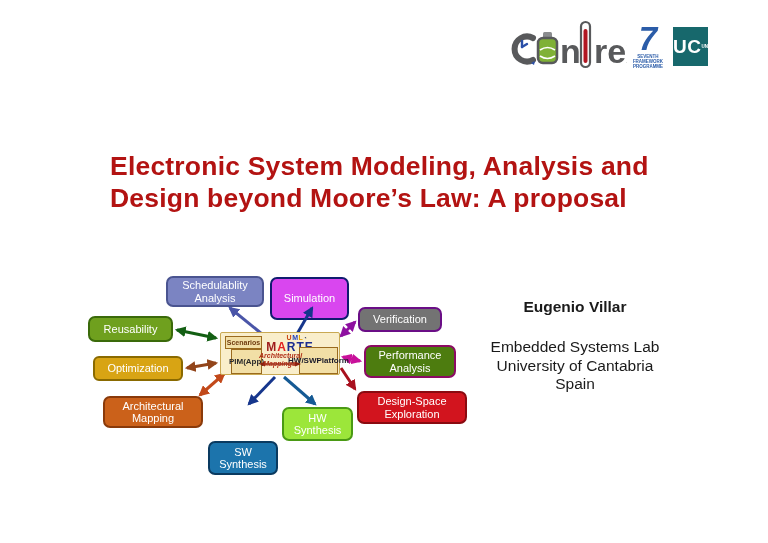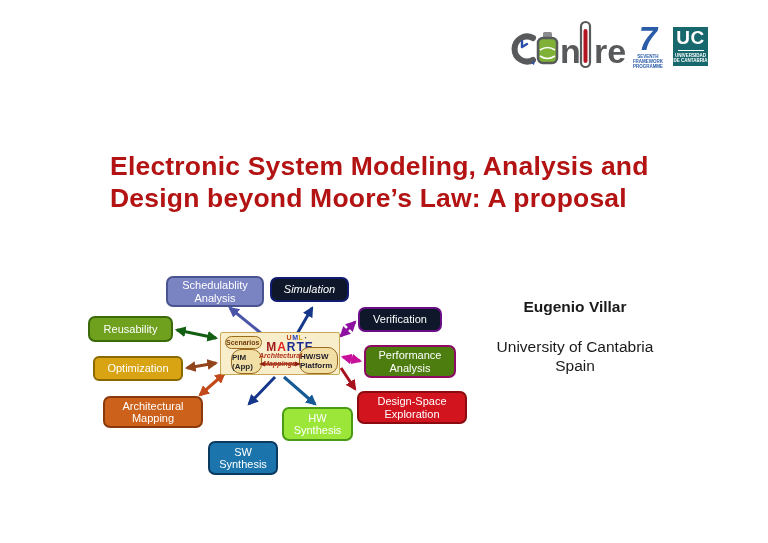--- a/index.html
+++ b/index.html
@@ -20,40 +20,40 @@
   .node{position:absolute;border-radius:7px;color:#fff;display:flex;flex-direction:column;
         align-items:center;justify-content:center;font-size:11px;line-height:12.5px;
         text-align:center;z-index:2;border:2px solid transparent;box-sizing:border-box;}
 
   
   #arrow-layer{position:absolute;left:0;top:0;z-index:3;pointer-events:none;}
 
   
   #center-box{left:220px;top:332px;width:120px;height:43px;background:#F9EECB;
               border:1.5px solid #C9A953;border-radius:2px;z-index:4;box-sizing:border-box;}
-  .tanbox{position:absolute;background:#F2DFA6;border:1px solid #9A6A1E;border-radius:10px;
-          display:flex;flex-direction:column;align-items:flex-start;justify-content:center;
+  .tanbox{position:absolute;background:#F2DFA6;border:1px solid #9A6A1E;border-radius:0;
+          display:flex;flex-direction:row;align-items:center;justify-content:center;
           font-weight:bold;color:#2a2a2a;box-sizing:border-box;}
   #scenarios-box{left:4px;top:3px;width:37px;height:13px;font-size:7px;color:#6E3A0E;}
   #pim-box{left:10px;top:16px;width:31px;height:25px;font-size:8px;line-height:9px;}
   #hwsw-box{left:78px;top:14px;width:39px;height:27px;font-size:8px;line-height:9px;color:#1A1A2A;}
   #uml-wordmark{left:53px;top:1px;width:46px;font-size:7px;font-weight:bold;text-align:center;letter-spacing:0.5px;}
   #marte-wordmark{left:40px;top:7px;width:58px;font-size:12px;font-weight:bold;
                   text-align:center;letter-spacing:1px;}
   #mappings-label{left:38px;top:19px;width:41px;text-align:center;font-size:7px;line-height:7.5px;
                   font-weight:bold;font-style:italic;color:#B03018;z-index:2;}
   #mappings-arrow{left:38px;top:27px;z-index:1;}
 
   
   #contrex-logo{left:507px;top:20px;}
   #fp7-logo{left:622px;top:24px;width:52px;text-align:center;}
   #fp7-digit{font-weight:bold;font-style:italic;font-size:33px;line-height:30px;}
   .fp7-caption{font-size:4.5px;line-height:5px;font-weight:bold;}
   #uc-logo{left:673px;top:27px;width:35px;height:39px;color:#fff;text-align:center;
-           display:flex;flex-direction:column;align-items:center;justify-content:flex-start;}
+           display:flex;flex-direction:row;align-items:center;justify-content:flex-start;}
   #uc-abbr{font-weight:bold;font-size:19px;line-height:22px;letter-spacing:0.5px;}
   #uc-divider{width:26px;height:1px;background:#ffffff;margin:1px 0 2px 0;}
   .uc-caption{font-size:4.5px;line-height:5px;font-weight:bold;}
 </style>
 </head>
 <body>
 
 <div class="abs" id="contrex-logo">
   <svg width="120" height="52" viewBox="0 0 120 52">
 
@@ -93,20 +93,21 @@
   <div class="uc-caption">DE CANTABRIA</div>
 </div>
 
 <div class="abs" id="slide-title" style="color: rgb(179, 19, 18);">
   <div>Electronic System Modeling, Analysis and</div>
   <div>Design beyond Moore’s Law: A proposal</div>
 </div>
 
 <div class="abs" id="author-block">
   <div id="author-name">Eugenio Villar</div>
+  <div class="affil-line">Embedded Systems Lab</div>
   <div class="affil-line">University of Cantabria</div>
   <div class="affil-line">Spain</div>
 </div>
 
 <svg id="arrow-layer" width="768" height="543" viewBox="0 0 768 543">
   <defs>
     <marker id="m-slate" viewBox="0 0 10 10" refX="8" refY="5" markerWidth="3.6" markerHeight="3.6" orient="auto-start-reverse">
         <path d="M0,0 L10,5 L0,10 z" fill="#4A55A8"></path>
       </marker>
     <marker id="m-navy" viewBox="0 0 10 10" refX="8" refY="5" markerWidth="3.6" markerHeight="3.6" orient="auto-start-reverse">
@@ -143,24 +144,24 @@
   <line x1="224" y1="374" x2="200" y2="395" stroke="#C2491A" stroke-width="3" marker-start="url(#m-rust)" marker-end="url(#m-rust)"></line>
   <line x1="341" y1="368" x2="355" y2="389" stroke="#A8101E" stroke-width="3" marker-end="url(#m-red)"></line>
   <line x1="275" y1="377" x2="249" y2="404" stroke="#16368C" stroke-width="3" marker-end="url(#m-navy)"></line>
   <line x1="284" y1="377" x2="315" y2="404" stroke="#155A94" stroke-width="3" marker-end="url(#m-steel)"></line>
 </svg>
 
 <div class="node" style="left: 166px; top: 276px; width: 98px; height: 31px; background: rgb(123, 132, 194); border-color: rgb(74, 84, 144);">
   <span>Schedulablity</span>
   <span>Analysis</span>
 </div>
-<div class="node" style="left: 270px; top: 277px; width: 79px; height: 25px; background: #0f172a; border-color: rgb(16, 28, 112); font-style: italic;">
+<div class="node" style="left: 270px; top: 277px; width: 79px; height: 43px; background: #d946ef; border-color: rgb(16, 28, 112);">
   <span>Simulation</span>
 </div>
-<div class="node" style="left: 358px; top: 307px; width: 84px; height: 25px; background: #0f172a; border-color: rgb(106, 14, 134);">
+<div class="node" style="left: 358px; top: 307px; width: 84px; height: 25px; background: #737373; border-color: rgb(106, 14, 134);">
   <span>Verification</span>
 </div>
 <div class="node" style="left: 88px; top: 316px; width: 85px; height: 26px; background: rgb(111, 160, 30); border-color: rgb(58, 106, 10);">
   <span>Reusability</span>
 </div>
 <div class="node" style="left: 364px; top: 345px; width: 92px; height: 33px; background: #4d7c0f; border-color: rgb(140, 10, 100);">
   <span>Performance</span>
   <span>Analysis</span>
 </div>
 <div class="node" style="left: 93px; top: 356px; width: 90px; height: 25px; background: rgb(216, 164, 20); border-color: rgb(138, 106, 0); border-radius: 6px;">

